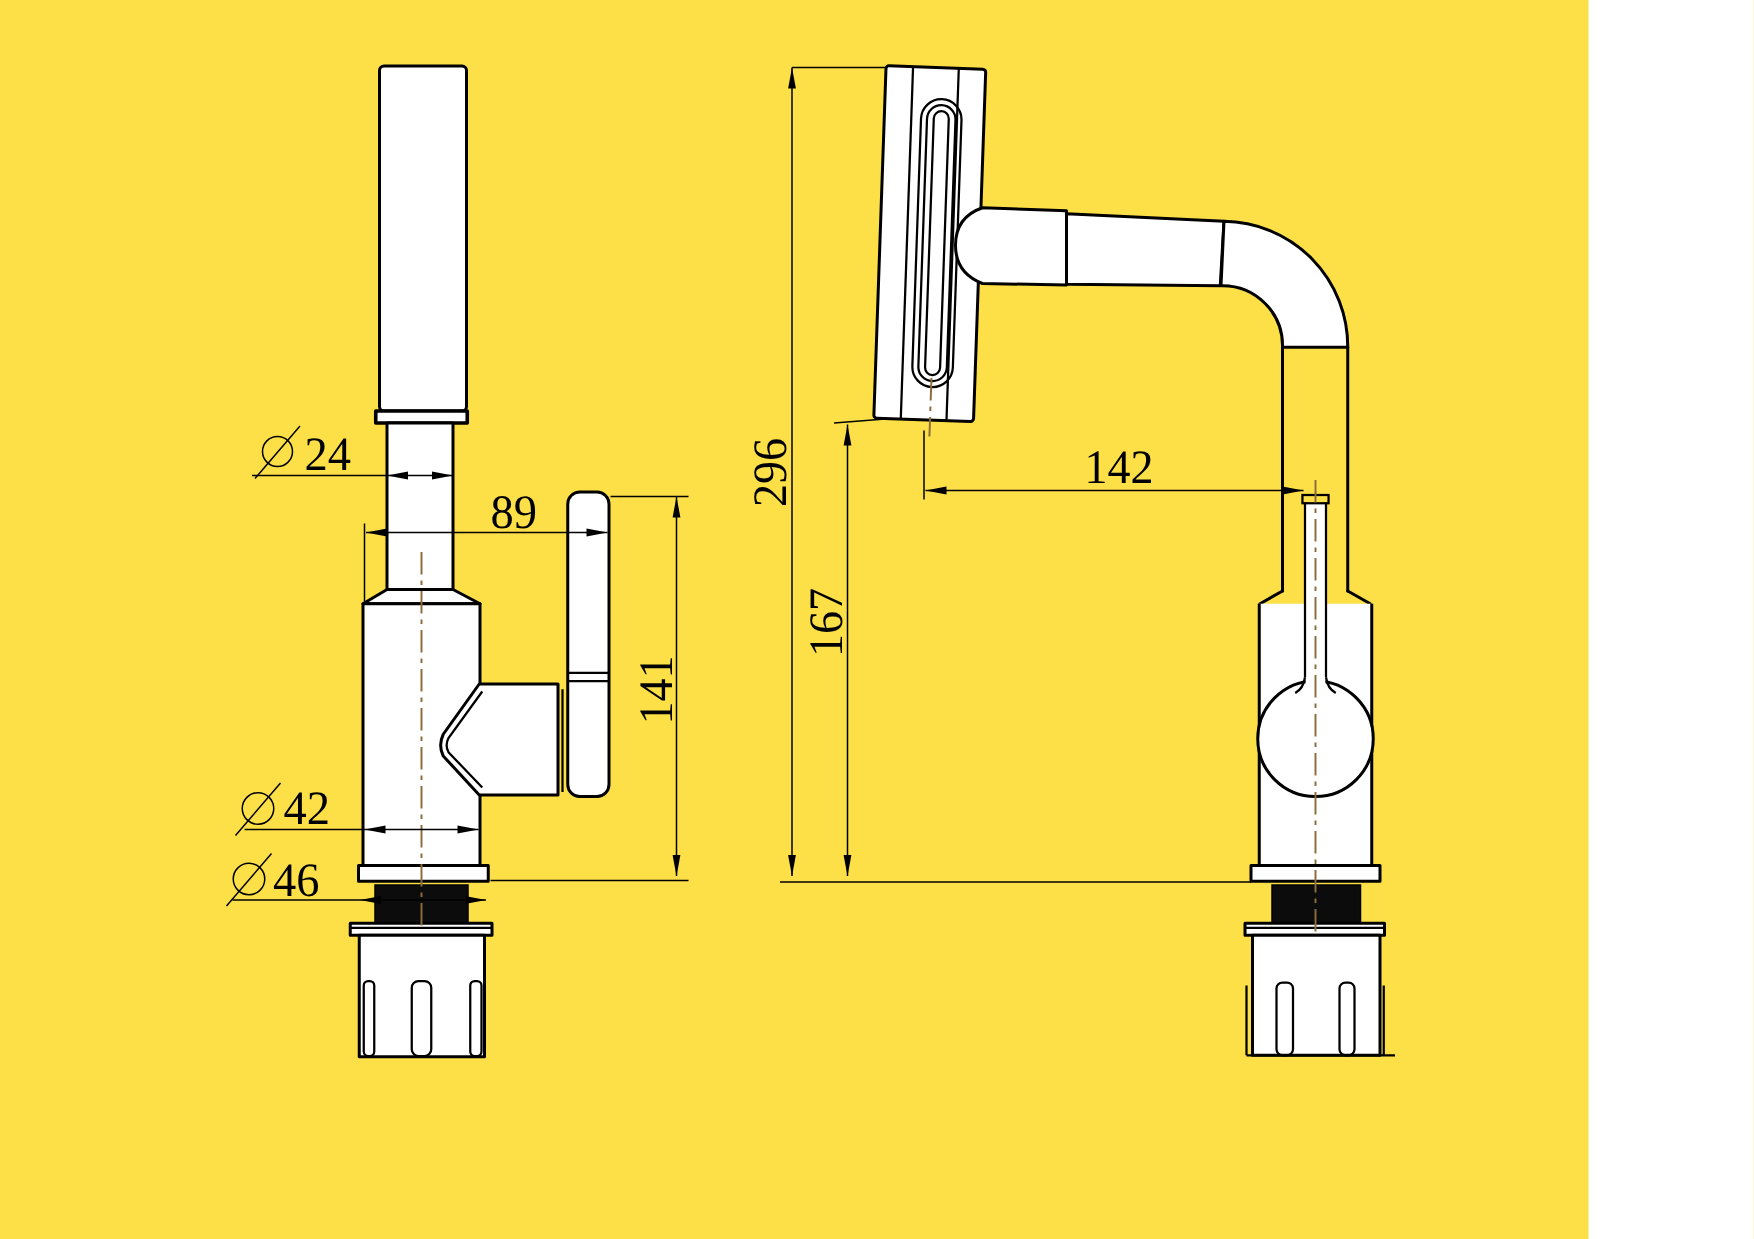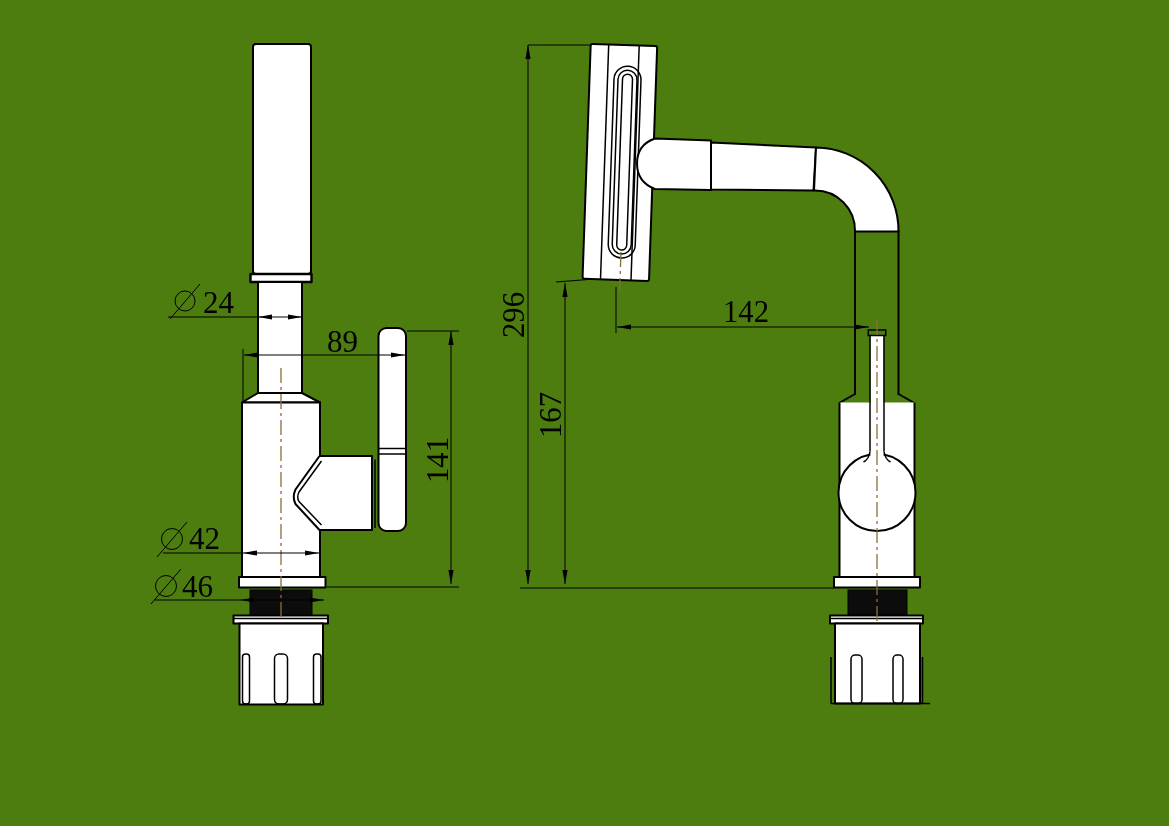--- a/index.html
+++ b/index.html
@@ -1,16 +1,16 @@
 <!DOCTYPE html>
 <html><head>
 <meta charset="utf-8">
 <style>
   html,body{margin:0;padding:0;background:#ffffff;}
-  .stage{position:relative;width:1169px;height:826px;background:#4d7c0f;overflow:hidden;text-align:right;}
+  .stage{position:relative;width:1059px;height:826px;background:#fde047;overflow:hidden;text-align:right;}
   svg{display:block;}
   .ol   {fill:#ffffff;stroke:#000000;stroke-width:2;stroke-linejoin:round;}
   .olh  {fill:#ffffff;stroke:#000000;stroke-width:2.4;stroke-linejoin:round;}
   .oln  {fill:none;stroke:#000000;stroke-width:2;stroke-linejoin:round;stroke-linecap:round;}
   .thin {fill:none;stroke:#000000;stroke-width:1.5;}
   .blackfill{fill:#0c0c0c;stroke:#000000;stroke-width:1;}
   .dim  {fill:none;stroke:#000000;stroke-width:1;}
   .arr  {fill:#000000;stroke:none;}
   .cl   {fill:none;stroke:#8a6d3b;stroke-width:1.3;stroke-dasharray:15 4 3 4;}
   .dimtext{font-family:"Liberation Serif","DejaVu Serif",serif;font-size:32px;fill:#000000;}

